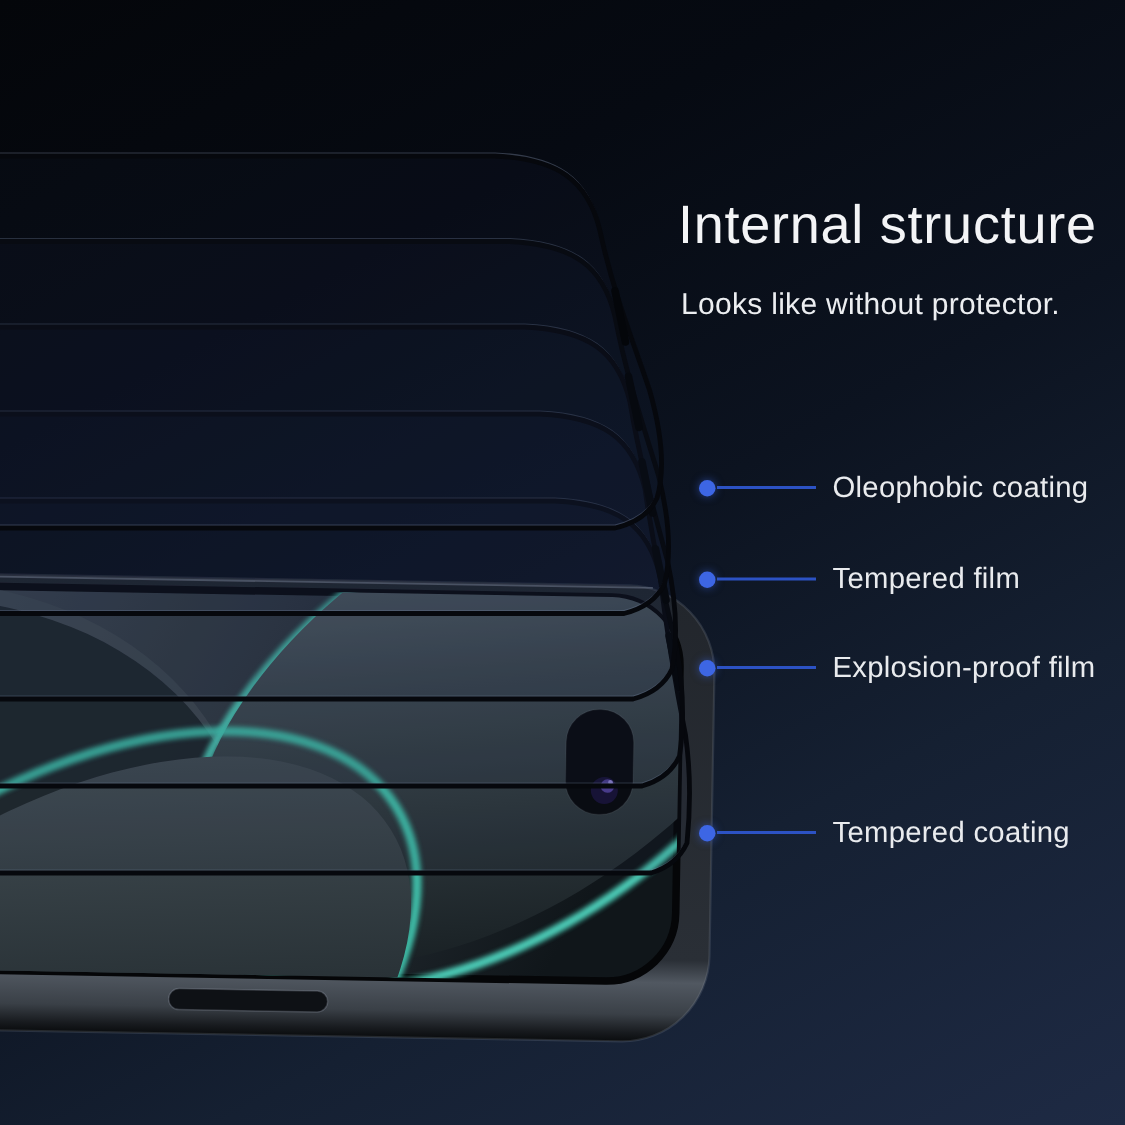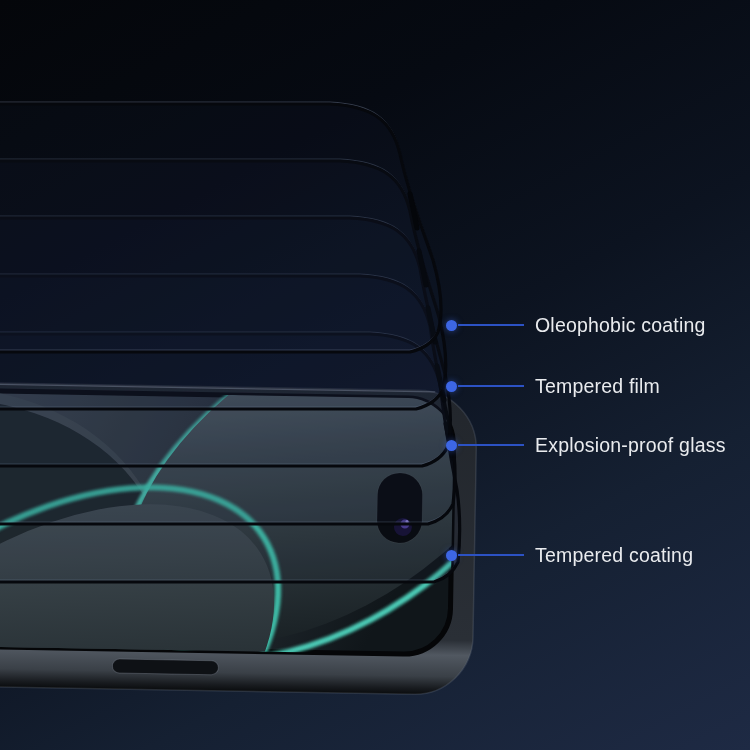--- a/index.html
+++ b/index.html
@@ -10,21 +10,21 @@
   }
   .stage svg{position:absolute;left:0;top:0;}
   .title-block{position:absolute;left:452px;top:130px;}
   .title-block h1{
     margin:0;font-size:36px;font-weight:400;color:#f3f4f6;letter-spacing:.5px;line-height:1.1;
   }
   .title-block p{
     margin:22px 0 0 2px;font-size:20px;font-weight:400;color:#eceef1;letter-spacing:.2px;
   }
   .callout{
-    position:absolute;left:446px;display:flex;align-items:center;height:22px;
+    position:absolute;left:466px;display:flex;align-items:center;height:22px;
   }
   .callout .dot{
     width:11px;height:11px;border-radius:50%;background:#3d66e4;
     box-shadow:0 0 6px rgba(61,102,228,.55);flex:0 0 auto;
   }
   .callout .line{
     width:66px;height:2px;background:#2c52c4;margin-left:1px;flex:0 0 auto;
   }
   .callout .label{
     margin-left:11px;font-size:19.5px;color:#e9ebee;white-space:nowrap;letter-spacing:.2px;
@@ -121,35 +121,39 @@
       </g>
 
       <g>
         <path transform="translate(0,-1.8)" stroke="rgba(140,155,185,0.34)" stroke-width="1.2" fill="none" d="M -30,104 L 330,104 C 372,106 392,120 400,154 C 409,196 423,230 433,260 C 441,288 444,312 438,332 Q 431,347 410,352 L -30,352"></path>
         <path stroke="#06080d" stroke-width="3.2" d="M -30,104 L 330,104 C 372,106 392,120 400,154 C 409,196 423,230 433,260 C 441,288 444,312 438,332 Q 431,347 410,352 L -30,352"></path>
         <path stroke="#04060a" stroke-width="5" fill="none" d="M 410,194 L 417,228"></path>
       </g>
     </g>
   </svg>
 
+  <div class="title-block">
+    <h1>Internal structure</h1>
+    <p>Looks like without protector.</p>
+  </div>
 
   <div class="callout c1">
     <span class="dot"></span>
     <span class="line"></span>
     <span class="label">Oleophobic coating</span>
   </div>
   <div class="callout c2">
     <span class="dot"></span>
     <span class="line"></span>
     <span class="label">Tempered film</span>
   </div>
   <div class="callout c3">
     <span class="dot"></span>
     <span class="line"></span>
-    <span class="label">Explosion-proof glass</span>
+    <span class="label">Explosion-proof film</span>
   </div>
   <div class="callout c5">
     <span class="dot"></span>
     <span class="line"></span>
     <span class="label">Tempered coating</span>
   </div>
 
 </div>
 
 </body></html>

